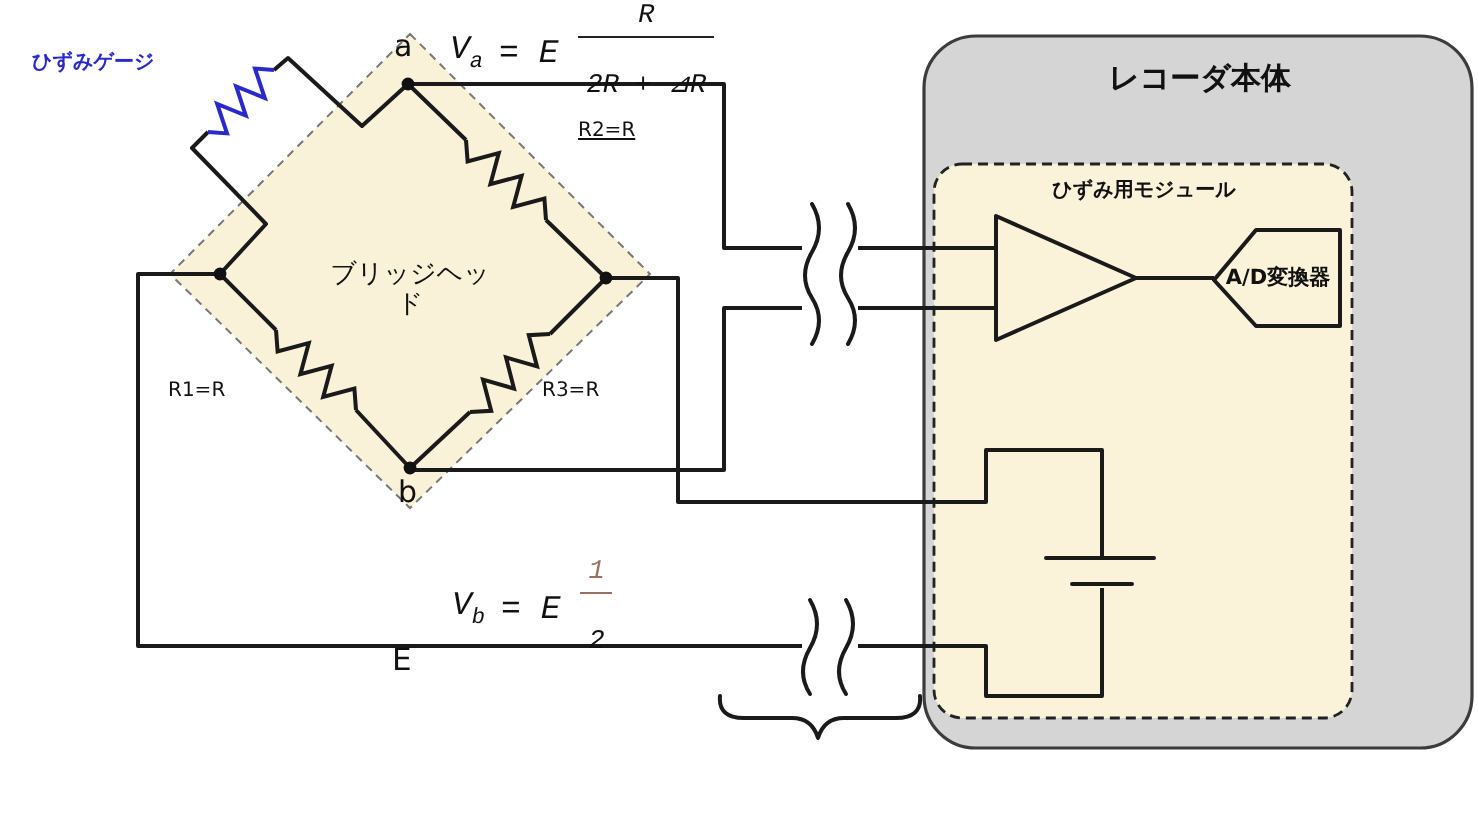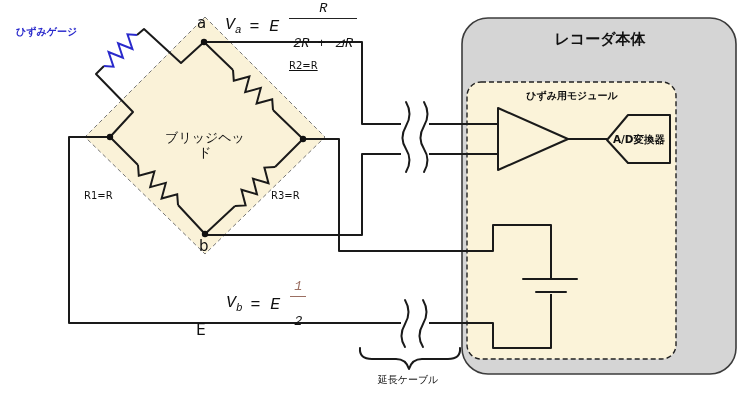--- a/index.html
+++ b/index.html
@@ -82,21 +82,20 @@
   </svg>
 
   <div class="lbl blue" style="left:16px;top:26px;">ひずみゲージ</div>
   <div class="lbl" style="left:197px;top:15px;font-size:15px;">a</div>
   <div class="lbl" style="left:199px;top:238px;font-size:15px;">b</div>
   <div class="lbl" style="left:289px;top:60px;text-decoration:underline;">R2=R</div>
   <div class="lbl" style="left:84px;top:190px;">R1=R</div>
   <div class="lbl" style="left:271px;top:190px;text-align:right;">R3=R</div>
   <div class="lbl center" style="left:159px;top:131px;width:92px;font-size:13px;">ブリッジヘッド</div>
   <div class="lbl" style="left:196px;top:322px;font-size:15.5px;">E</div>
-  <div class="lbl center" style="left:359px;top:374px;width:98px;">延長ケーブル</div>
   <div class="lbl center bold" style="left:520px;top:31px;width:160px;font-size:15px;">レコーダ本体</div>
   <div class="lbl center bold" style="left:489px;top:90px;width:166px;font-size:10px;">ひずみ用モジュール</div>
   <div class="lbl center" style="left:609px;top:133px;width:60px;font-size:10.5px;font-weight:bold;">A/D変換器</div>
 
   <div class="formula" style="left:225px;top:1px;">
     <span><span>V</span><sub>a</sub></span>
     <span>= E</span>
     <span class="frac">
       <span class="num">R</span>
       <span class="den">2R + ⊿R</span>

